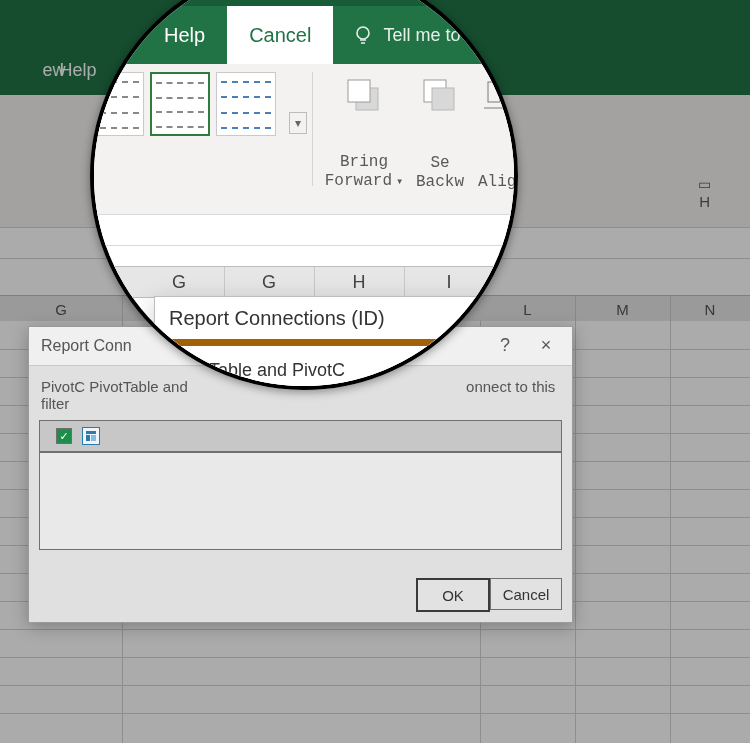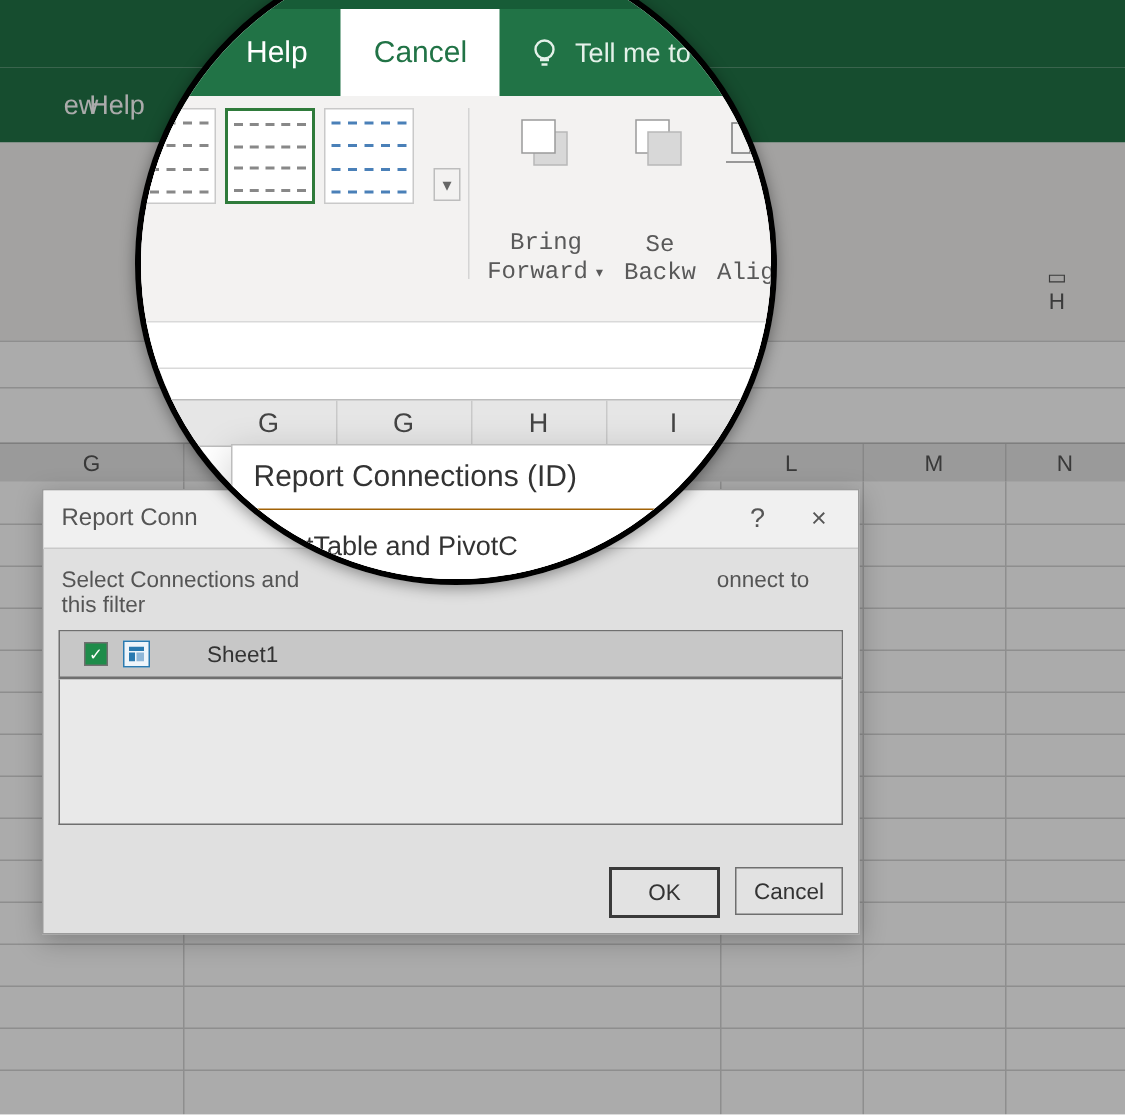--- a/index.html
+++ b/index.html
@@ -32,21 +32,21 @@
   .dlg-instr{padding:12px 12px 8px 12px;font-size:15px;color:#555;}
   .dlg-table{margin:0 10px;border:1px solid #6f6f6f;}
   .dlg-hdr{display:flex;background:#d5d5d5;border-bottom:1px solid #6f6f6f;}
   .th{font-weight:bold;font-size:15px;color:#333;padding:4px 6px;border-right:1px solid #8b8b8b;}
   .th:last-child{border-right:none;}
   .dlg-row{display:flex;align-items:center;background:#c7c7c7;border-bottom:1px solid #6f6f6f;height:30px;}
   .cell{font-size:15px;color:#333;padding:0 6px;display:flex;align-items:center;height:100%;}
   .cb{width:14px;height:14px;border:1px solid #6f6f6f;background:#1e8c4a;display:inline-flex;align-items:center;justify-content:center;color:#fff;font-size:11px;margin:0 10px;}
   .pticon{width:16px;height:16px;border:1px solid #2a7ab0;background:#eef5fb;margin-right:8px;display:inline-flex;align-items:center;justify-content:center;}
   .dlg-body{height:96px;background:#e9e9e9;border-left:1px solid #6f6f6f;border-right:1px solid #6f6f6f;border-bottom:1px solid #6f6f6f;margin:0 10px;}
-  .dlg-btns{position:absolute;right:10px;bottom:10px;display:flex;gap:10px;}
+  .dlg-btns{position:absolute;right:10px;bottom:10px;display:flex;}
   .btn{min-width:70px;height:30px;border:1px solid #6f6f6f;background:#e2e2e2;font-size:15px;color:#333;display:flex;align-items:center;justify-content:center;}
   .btn.primary{border:2px solid #3a3a3a;}
 
   
   .magwrap{position:absolute;left:90px;top:-38px;width:420px;height:420px;border-radius:50%;border:4px solid #000;overflow:hidden;box-shadow:0 2px 10px rgba(0,0,0,.4);}
   .mag{position:absolute;inset:0;background:#fff;}
   
   .m-titlebar{position:absolute;left:0;right:0;top:0;height:40px;background:#175c37;}
   .m-tabs{position:absolute;left:0;right:0;top:40px;height:58px;background:#217346;display:flex;align-items:flex-end;}
   .m-tab{color:#fff;font-size:20px;height:58px;display:flex;align-items:center;padding:0 22px;}
@@ -63,21 +63,21 @@
   .m-sep{position:absolute;top:8px;bottom:28px;width:0;border-left:1px solid #d4d4d4;}
   .m-btn{position:absolute;top:8px;width:84px;height:120px;display:flex;flex-direction:column;align-items:center;justify-content:flex-end;color:#595959;font-size:16px;text-align:center;font-family:Liberation Mono, monospace;}
   .m-btn svg{position:absolute;top:4px;}
   .m-btn .lbl{line-height:19px;}
   .m-btn .dd{font-size:12px;margin-left:4px;}
   .m-lbl-row{position:absolute;top:248px;left:0;right:0;height:30px;background:#fff;border-top:1px solid #d9d9d9;border-bottom:1px solid #d9d9d9;}
   .m-cols{position:absolute;left:0;right:0;top:300px;height:30px;background:#e6e6e6;border-top:1px solid #bdbdbd;border-bottom:1px solid #bdbdbd;}
   .m-colh{position:absolute;top:0;bottom:0;border-right:1px solid #c9c9c9;display:flex;align-items:center;justify-content:center;font-size:18px;color:#444;}
   
   .m-dlg{position:absolute;left:60px;top:330px;right:-200px;height:120px;background:#fff;border:1px solid #bdbdbd;box-shadow:0 6px 24px rgba(0,0,0,.2);}
-  .m-dlg-title{height:42px;display:flex;align-items:center;padding:0 14px;font-size:20px;color:#333;border-bottom:1px solid #a16207;}
+  .m-dlg-title{height:42px;display:flex;align-items:center;padding:0 14px;font-size:20px;color:#333;border-bottom:7px solid #a16207;}
   .m-dlg-instr{padding:14px 14px 0 14px;font-size:18px;color:#333;}
 </style>
 </head>
 <body>
 <div class="stage">
 
 <div class="bg">
   <div class="bg-titlebar"></div>
   <div class="bg-tabs">
     <div class="bg-tab" style="left:0;width:36px;margin-left:36px;">ew</div>
@@ -121,37 +121,36 @@
   </div>
 </div>
 
 <div class="dim"></div>
 
 <div class="dialog">
   <div class="dlg-title">Report Conn</div>
   <div class="dlg-help">?</div>
   <div class="dlg-close">×</div>
   <div class="dlg-instr">
-    <span>Select Connections and</span>
+    <span>PivotC PivotTable and</span>
     <span style="visibility:hidden">xxxxxxxxxxxxxxxxxxxxxxxxxxxxxxxxxxxx</span>
     <span>onnect to this filter</span>
   </div>
   <div class="dlg-table">
     <div class="dlg-row">
       <div class="cell" style="width:80px;justify-content:flex-start">
         <span class="cb">✓</span>
         <span class="pticon">
           <svg width="10" height="10">
                 <rect x="0" y="0" width="10" height="3" fill="#2a7ab0"></rect>
                 <rect x="0" y="4" width="4" height="6" fill="#2a7ab0"></rect>
                 <rect x="5" y="4" width="5" height="6" fill="#8fb7d8"></rect>
               </svg>
         </span>
       </div>
-      <div class="cell" style="flex:1">Sheet1</div>
     </div>
   </div>
   <div class="dlg-body"></div>
   <div class="dlg-btns">
     <div class="btn primary">OK</div>
     <div class="btn">Cancel</div>
   </div>
 </div>
 
 <div class="magwrap">

